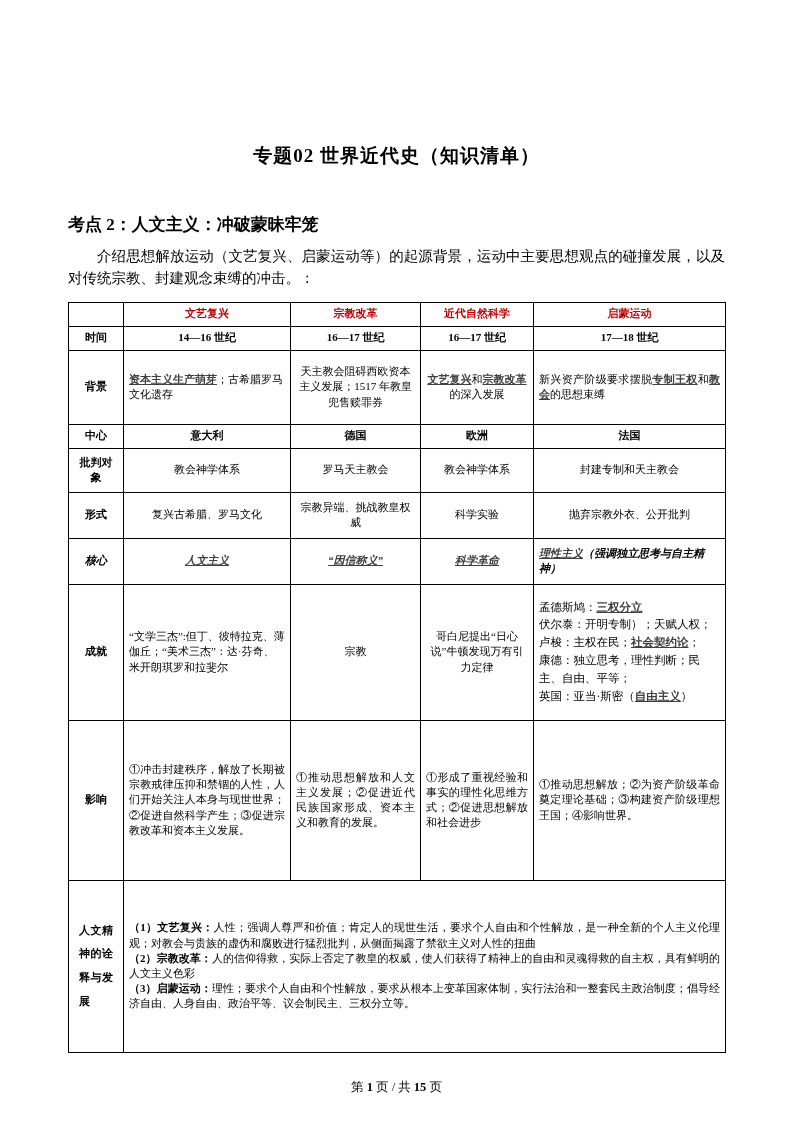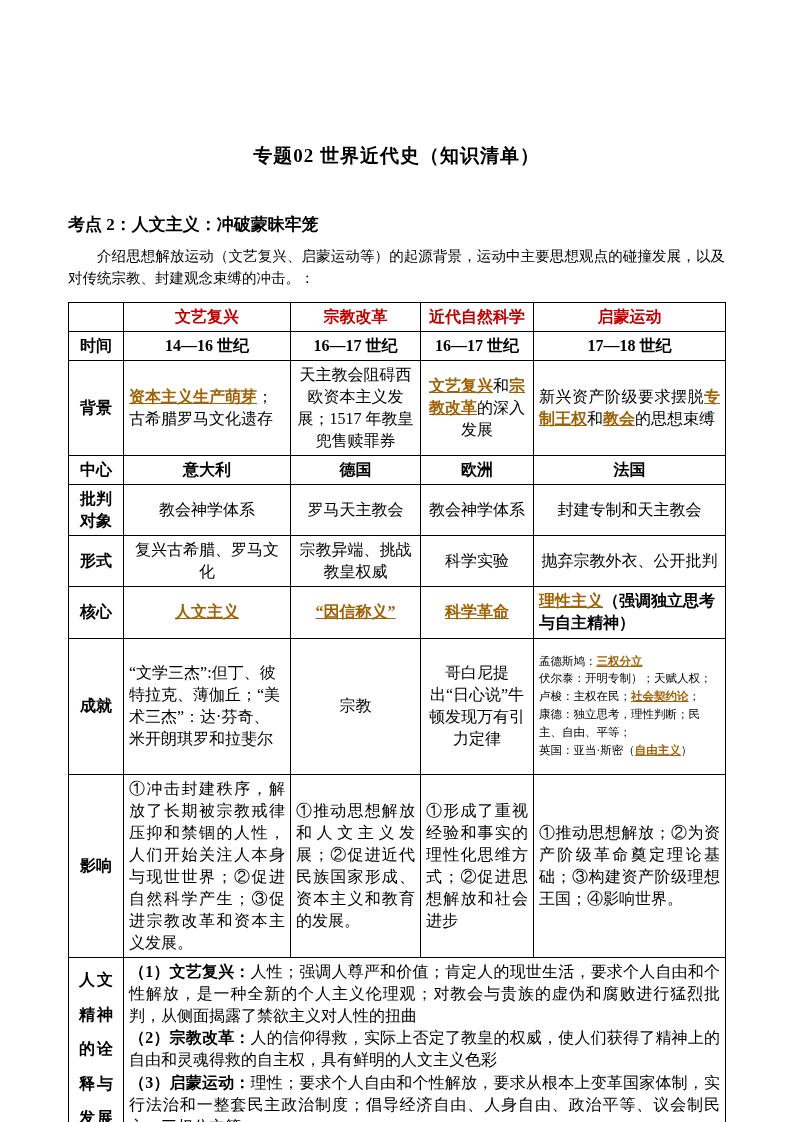--- a/index.html
+++ b/index.html
@@ -10,21 +10,21 @@
     color:#000;
   }
   .page { padding:106px 68px 0 68px; }
   .title { font-size:19px; font-weight:bold; text-align:center; letter-spacing:1px; margin-bottom:44px;margin-top:37px; }
   .section-heading { font-size:17px; font-weight:bold; margin-bottom:10px; }
   .intro { font-size:14.5px; line-height:1.5; text-indent:2em; text-align:justify; margin-bottom:12px; }
 
   table.ktable { border-collapse:collapse; width:657px; table-layout:fixed; }
   .ktable th, .ktable td {
     border:1px solid #000; vertical-align:middle;
-    padding:3px 5px; font-size:16px; line-height:1.38;
+    padding:3px 5px; font-size:11px; line-height:1.38;
   }
   .ktable td { text-align:center; white-space:pre-wrap; }
   th.chead { color:#c00000; font-weight:bold; text-align:center; }
   th.rlabel { font-weight:bold; text-align:center; padding:3px 10px; }
   th.vlabel {
     font-weight:bold; padding:3px 10px; line-height:2.15;
     text-align:justify; text-align-last:justify; text-justify:inter-character;
     word-break:break-all;
     margin-left:39px;
   }
@@ -32,27 +32,27 @@
   td.just { text-align:justify; }
   td.small { font-size:11.5px; line-height:1.55; }
   tr.bold-row td { font-weight:bold; }
 
   tr.r-head  { height:24px; }
   tr.r-time  { height:24px; }
   tr.r-bg    { height:74px; }
   tr.r-ctr   { height:24px; }
   tr.r-tgt   { height:44px; }
   tr.r-form  { height:46px; }
-  tr.r-core  { height:46px; }
+  tr.r-core  { height:46px;font-style:italic; }
   tr.r-achv  { height:136px; }
   tr.r-infl  { height:160px; }
   tr.r-human { height:172px; }
   tr.r-core td { font-weight:bold; }
 
-  .hl { color:#a16207; font-weight:bold; text-decoration:underline; }
+  .hl { color:#404040; font-weight:bold; text-decoration:underline; }
   .b  { font-weight:bold; }
 
   .footer { text-align:center; font-size:12.5px; margin-top:26px; }
 </style>
 </head>
 <body>
 
 <div class="page">
 
   <h1 class="title">专题02 世界近代史（知识清单）</h1>

